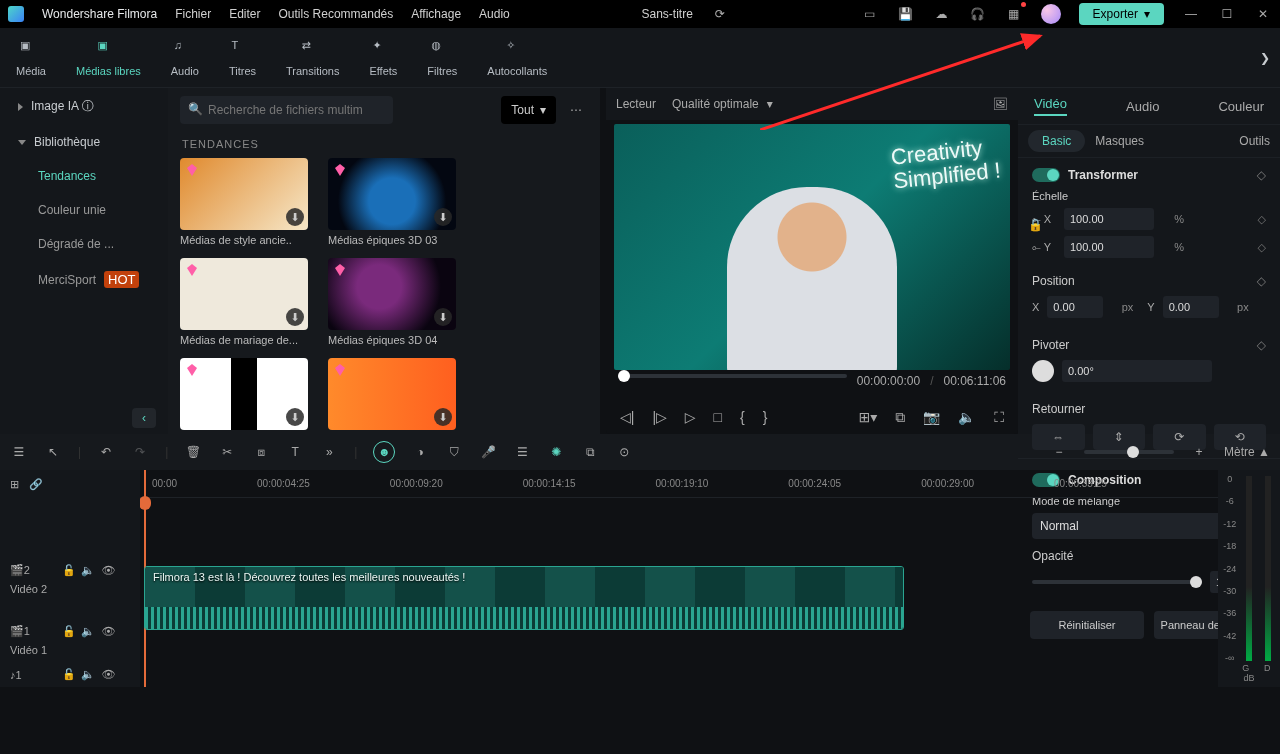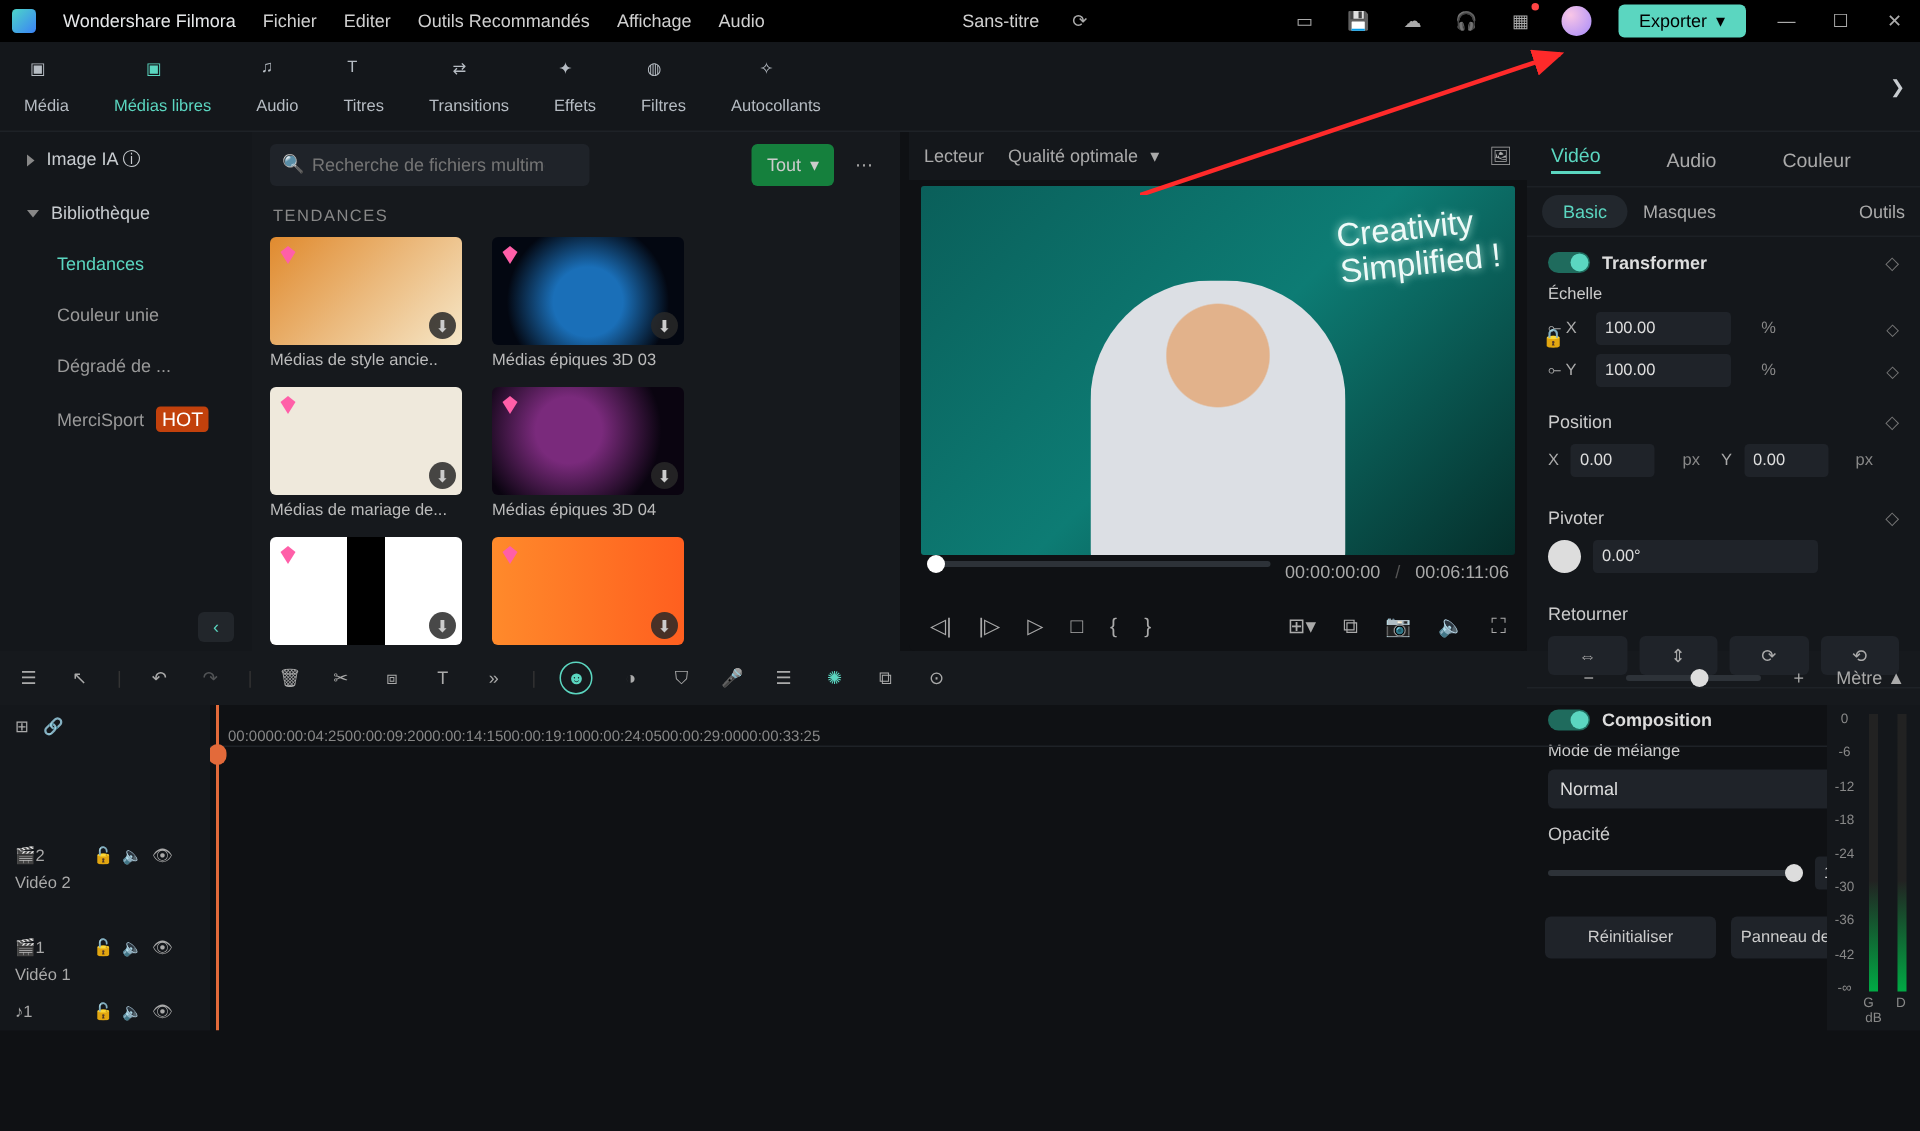--- a/index.html
+++ b/index.html
@@ -30,21 +30,21 @@
 .leftnav .nav-item.active { color:#5bd6c0;}
 .leftnav .chev { display:inline-block; width:0; height:0; border-left:4px solid transparent; border-right:4px solid transparent; border-top:5px solid #888;}
 .leftnav .chevr { border-top:4px solid transparent; border-bottom:4px solid transparent; border-left:5px solid #888; border-right:none;}
 .hotbadge { background:#c2410c; color:#fff; font-size:13px; padding:1px 4px; border-radius:3px;}
 .leftnav .footer { margin-top:auto; padding:6px 12px; display:flex; justify-content:flex-end;}
 .leftnav .footer .collapse { width:24px;height:20px; background:#22262b; border-radius:4px; display:flex; align-items:center; justify-content:center; color:#5bd6c0; cursor:pointer;}
 
 .mediabrowser { flex:1; padding:8px 12px; display:flex; flex-direction:column; overflow:hidden;}
 .searchbar { display:flex; align-items:center; gap:8px; margin-bottom:10px;}
 .sinput { flex:1; height:28px; background:#1f2329; border:none; border-radius:4px; color:#999; padding:0 30px 0 28px; font-size:12px;}
-.filterbtn { height:28px; background:#15803d; border:none; border-radius:4px; color:#ccc; padding:0 10px; display:flex; align-items:center; gap:6px; font-size:12px; cursor:pointer;}
+.filterbtn { height:28px; background:#000000; border:none; border-radius:4px; color:#ccc; padding:0 10px; display:flex; align-items:center; gap:6px; font-size:12px; cursor:pointer;}
 .dots { width:24px; height:24px; display:flex; align-items:center; justify-content:center; color:#aaa; cursor:pointer;}
 .section-title { font-size:11px; color:#888; letter-spacing:1px; margin:4px 0 8px 2px;}
 .thumbs { display:flex; flex-wrap:wrap; gap:12px 20px;}
 .thumb { width:128px; }
 .thumb .img { width:128px; height:72px; border-radius:4px; position:relative; background:#222;}
 .thumb .dl { position:absolute; right:4px; bottom:4px; width:18px; height:18px; background:rgba(40,40,40,.85); border-radius:50%; display:flex; align-items:center; justify-content:center; color:#ccc; font-size:11px;}
 .thumb .pink { position:absolute; top:4px; left:4px; width:16px;height:16px;}
 .thumb .label { font-size:11px; color:#bbb; margin-top:4px; white-space:nowrap; overflow:hidden; text-overflow:ellipsis;}
 
 
@@ -55,21 +55,21 @@
 .neon { position:absolute; right:10px; top:16px; color:#eefaf8; font-family: cursive; font-size:22px; transform:rotate(-6deg); text-shadow:0 0 6px #bff5e7; line-height:1.1; text-align:left;}
 .person { width:170px; height:200px; background: radial-gradient(circle at 50% 25%, #e2b28b 0 34px, transparent 35px), #dcdfe4; border-radius:80px 80px 20px 20px; position:relative; top:40px;}
 .preview .seek { height:26px; display:flex; align-items:flex-start; padding:0 12px; gap:10px; color:#aaa;}
 .seek .track { flex:1; height:4px; background:#2d3238; border-radius:2px; position:relative;}
 .seek .thumbhandle { position:absolute; left:0; top:-4px; width:12px; height:12px; background:#fff; border-radius:50%;}
 .preview .controls { height:34px; display:flex; align-items:center; gap:18px; padding:0 14px; color:#aaa; font-size:14px;}
 .controls .spacer { flex:1;}
 
 
 .inspector { width:262px; background:#14171b; display:flex; flex-direction:column; padding-bottom:6px;}
-.inspector .itabs { display:flex; height:36px; align-items:center; gap:44px; padding:0 16px;}
+.inspector .itabs { display:flex; height:36px; align-items:center; gap:20px; padding:0 16px;justify-content:space-between;}
 .inspector .itabs .it { color:#aaa; cursor:pointer; font-size:13px;}
 .inspector .itabs .it.active { color:#5bd6c0; border-bottom:2px solid #5bd6c0; padding-bottom:3px;}
 .inspector .subtabs { display:flex; align-items:center; height:34px; padding:0 10px; gap:10px; background:#14171b; border-top:1px solid #1c2025; border-bottom:1px solid #1c2025; font-size:12px;}
 .pill { background:#22272d; padding:4px 14px; border-radius:12px; color:#5bd6c0;}
 .inspector .section { padding:10px 14px 4px;}
 .section .hrow { display:flex; align-items:center; gap:8px; margin-bottom:8px;}
 .toggle { width:28px; height:14px; background:#1f6b5d; border-radius:8px; position:relative;}
 .toggle::after { content:""; position:absolute; right:1px; top:1px; width:12px; height:12px; background:#5bd6c0; border-radius:50%;}
 .krow { display:flex; align-items:center; gap:8px; margin-bottom:6px; font-size:11px; color:#aaa;}
 .krow .numbox { background:#1f2329; border:none; border-radius:3px; color:#ddd; width:90px; height:22px; padding:0 6px; font-size:11px;}
@@ -88,21 +88,21 @@
 .toolbar { height:36px; background:#16191d; display:flex; align-items:center; padding:0 10px; gap:16px; color:#aaa;}
 .toolbar .tbtn { width:18px; height:18px; display:flex; align-items:center; justify-content:center; cursor:pointer;}
 .toolbar .zslider { width:90px; height:4px; background:#2d3238; border-radius:2px; position:relative;}
 .toolbar .zslider .zh { position:absolute; left:48%; top:-4px; width:12px;height:12px; background:#ddd; border-radius:50%;}
 .toolbar .meter { font-size:12px;}
 .tl-left { width:140px; background:#14171b; display:flex; flex-direction:column;}
 .tl-left .tlbtn { height:28px; display:flex; align-items:center; gap:10px; padding:0 10px; color:#aaa; font-size:11px;}
 .tl-left .trackhdr { padding:6px 10px; display:flex; align-items:center; gap:6px; color:#aaa; font-size:11px;}
 .tl-left .trackhdr .tlabel { width:46px;}
 .tl-right { flex:1; position:relative; overflow:hidden;}
-.ruler { height:28px; display:flex; align-items:flex-end; color:#888; font-size:10px; padding-left:12px; border-bottom:1px solid #1e2227;}
+.ruler { height:28px; display:flex; align-items:center; gap:80px; color:#888; font-size:10px; padding-left:12px; border-bottom:1px solid #1e2227;}
 .playhead { position:absolute; left:4px; top:0; bottom:0; width:2px; background:#e36a3a;}
 .playhead::before { content:""; position:absolute; top:26px; left:-5px; width:12px; height:14px; background:#e36a3a; border-radius:6px 6px 6px 6px;}
 .clip { position:absolute; left:4px; top:96px; height:64px; width:760px; border-radius:3px; overflow:hidden; border:1px solid #2aa591;}
 .clip .thumbsrow { height:40px; background: repeating-linear-gradient(90deg,#14514a 0 50px,#0c3b36 50px 100px); display:flex;}
 .clip .wave { height:22px; background: repeating-linear-gradient(90deg,#2aa591 0 3px,#0c3b36 3px 6px);}
 .clip .title { position:absolute; top:4px; left:8px; font-size:11px; color:#eaf7f4; text-shadow:0 1px 2px #000;}
 .vu { width:62px; background:#14171b; display:flex; flex-direction:column; align-items:center; font-size:9px; color:#888; padding:4px 2px;}
 .vu .scale { flex:1; display:flex; width:100%; justify-content:space-around;}
 .vu .col { width:10px; display:flex; flex-direction:column; justify-content:space-between; align-items:center;}
 .vu .bar { width:6px; flex:1; background:linear-gradient(to top,#0a4,#222 40%); margin:2px 0;}
@@ -499,20 +499,25 @@
         <span>00:00</span>
         <span>00:00:04:25</span>
         <span>00:00:09:20</span>
         <span>00:00:14:15</span>
         <span>00:00:19:10</span>
         <span>00:00:24:05</span>
         <span>00:00:29:00</span>
         <span>00:00:33:25</span>
       </div>
     <div class="playhead"></div>
+    <div class="clip">
+      <div class="thumbsrow"></div>
+      <div class="wave"></div>
+      <div class="title">Filmora 13 est là ! Découvrez toutes les meilleures nouveautés  !</div>
+    </div>
   </div>
   <div class="vu">
     <div class="scale">
       <div class="col" id="vucol">
           <span>0</span>
           <span>-6</span>
           <span>-12</span>
           <span>-18</span>
           <span>-24</span>
           <span>-30</span>

